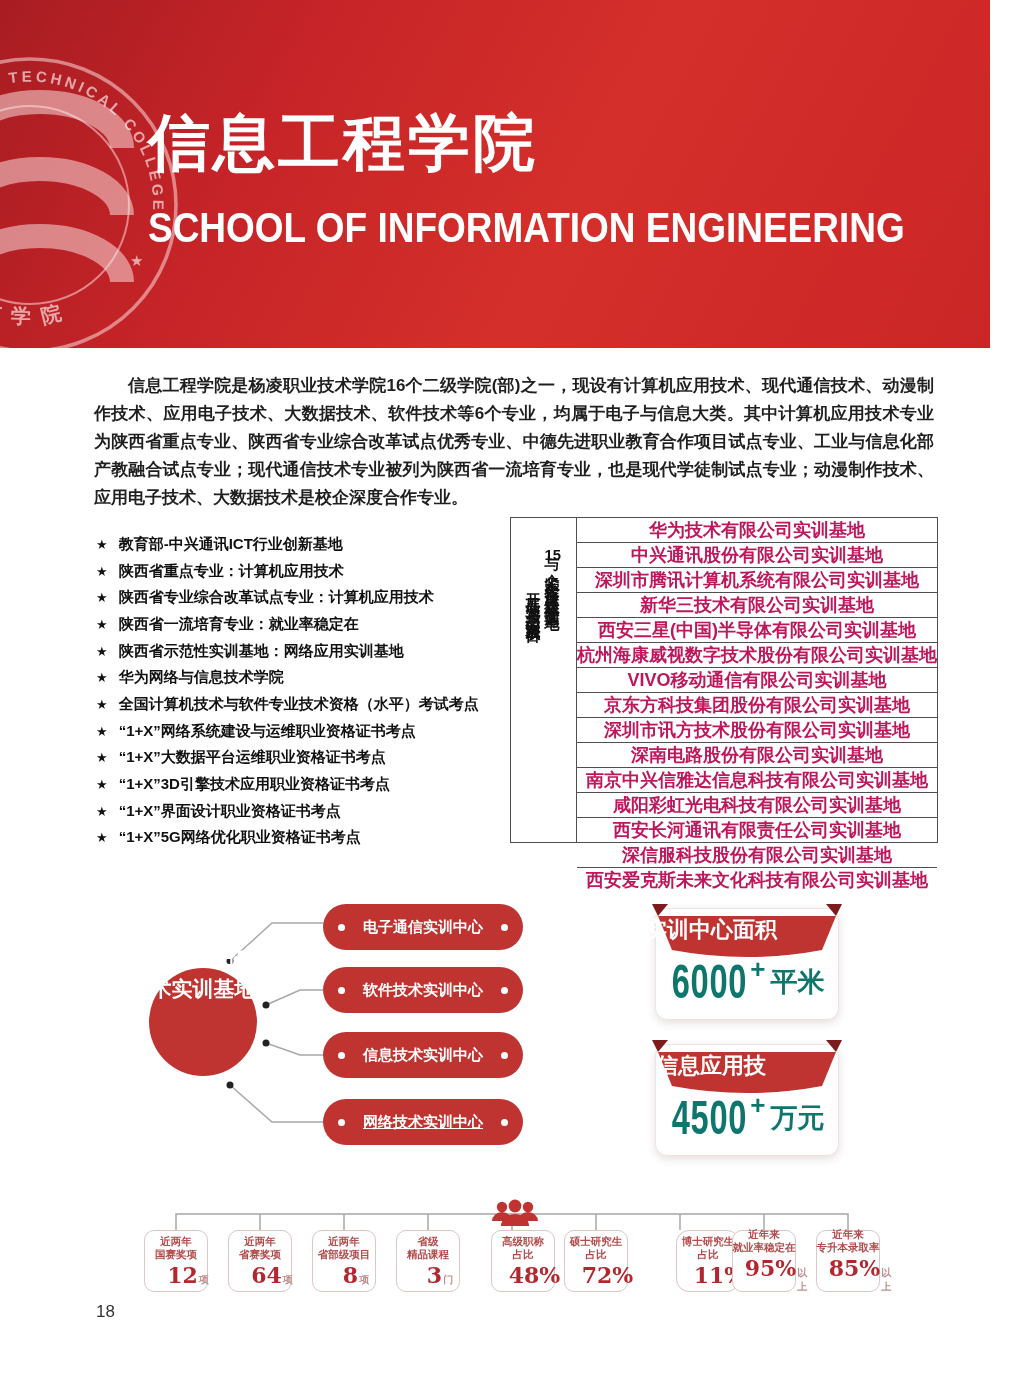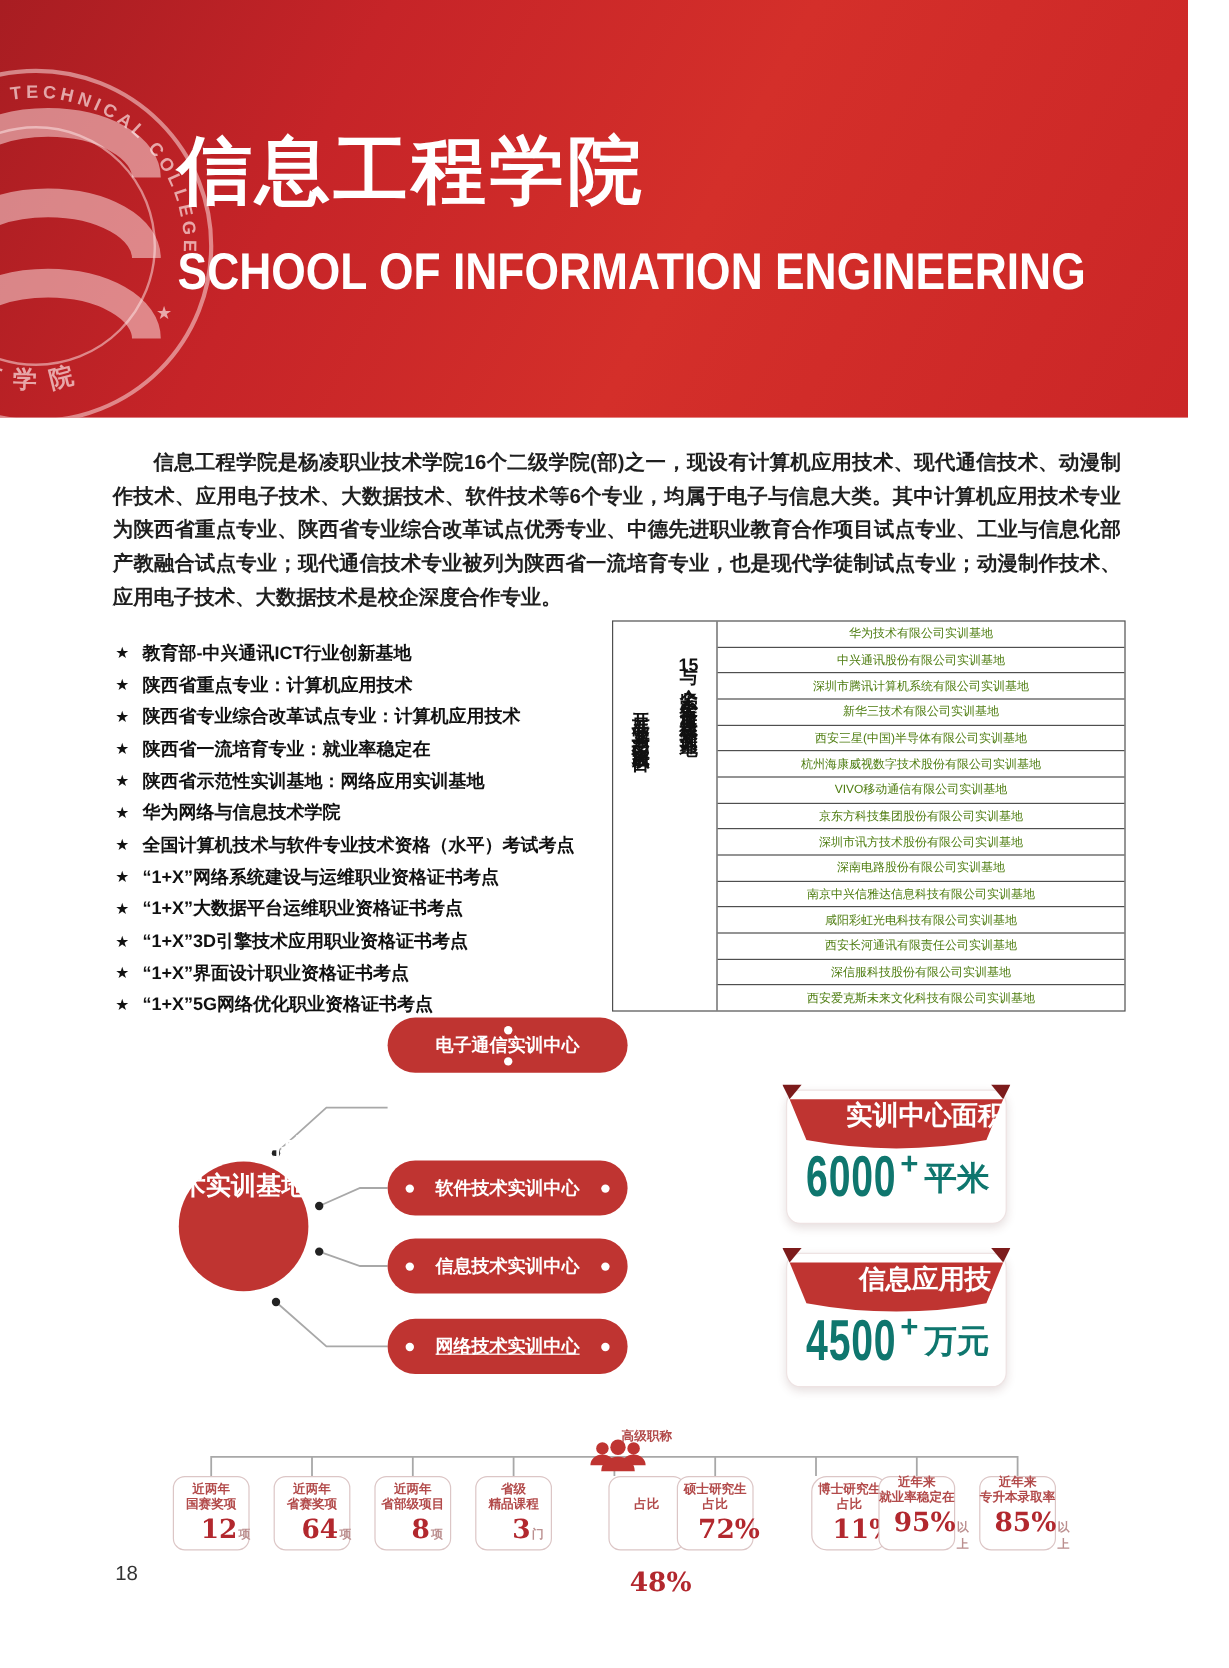--- a/index.html
+++ b/index.html
@@ -25,58 +25,58 @@
   
   .ptable{position:absolute;left:510px;top:517px;width:428px;height:326px;border:1px solid #4f4f4f;
     display:flex;box-sizing:border-box;background:#fff;}
   .ptable-hdr{position:relative;width:87px;border-right:1px solid #4f4f4f;box-sizing:border-box;}
   .vline{writing-mode:vertical-rl;text-orientation:upright;font-weight:700;font-size:15px;letter-spacing:3px;color:#111;position:absolute;}
   .vline1{right:15px;top:26px;}
   .vline2{left:12px;top:64px;}
   .tcy{text-combine-upright:all;}
   .ptable-rows{flex:1;display:flex;flex-direction:column;}
   .prow{flex:1;display:flex;align-items:center;justify-content:center;border-bottom:1px solid #4f4f4f;
-    font-size:10px;font-weight:400;color:#4d7c0f;white-space:nowrap;}
+    font-size:18px;font-weight:700;color:#be185d;white-space:nowrap;}
   .prow:last-child{border-bottom:none;}
 
   
   .diagram-lines{position:absolute;left:0;top:880px;}
   .hub-circle{position:absolute;left:149px;top:968px;width:108px;height:108px;border-radius:50%;background:#bf3431;}
   .hub-label{position:absolute;left:141px;top:941px;width:124px;text-align:center;color:#fff;
     font-size:21px;font-weight:700;line-height:32px;}
   .pill{position:absolute;left:323px;width:200px;height:46px;border-radius:23px;background:#bf3431;
     display:flex;align-items:center;justify-content:center;color:#fff;font-size:15px;font-weight:700;}
   .pill .dot{width:7px;height:7px;border-radius:50%;background:#fff;flex:0 0 auto;}
   .pill .lbl{margin:0 18px;white-space:nowrap;}
-  .pill1{top:848px;flex-direction:column;} .pill2{top:967px;} .pill3{top:1032px;} .pill4{top:1099px;text-decoration:underline;}
+  .pill1{top:904px;} .pill2{top:967px;} .pill3{top:1032px;} .pill4{top:1099px;text-decoration:underline;}
 
   
   .stat-card{position:absolute;left:655px;width:184px;height:112px;background:#fff;border:1px solid #eee3e3;
     border-radius:12px;box-shadow:0 3px 8px rgba(90,40,40,.15);box-sizing:border-box;}
   .card1{top:908px;} .card2{top:1044px;}
   .ribbon{position:absolute;left:652px;width:190px;height:62px;}
   .ribbon1{top:900px;} .ribbon2{top:1036px;}
-  .ribbon-title{position:absolute;left:676px;width:190px;text-align:center;color:#fff;font-size:22px;font-weight:700;}
+  .ribbon-title{position:absolute;left:616px;width:190px;text-align:center;color:#fff;font-size:22px;font-weight:700;}
   .rtitle1{top:915px;} .rtitle2{top:1051px;}
   .big-num{position:absolute;left:655px;width:184px;height:60px;display:flex;align-items:center;justify-content:center;color:#0f766e;}
   .num1{top:952px;} .num2{top:1088px;}
   .big-num .digits{display:inline-block;font-size:48px;font-weight:800;letter-spacing:1px;transform:scaleX(.68);margin:0 -16px;line-height:1;}
   .big-num .plus{font-size:26px;font-weight:800;position:relative;top:-13px;margin-left:2px;}
   .big-num .unit{font-size:27px;font-weight:600;margin-left:5px;}
 
   
   .bottom-lines{position:absolute;left:0;top:1195px;}
   .people{position:absolute;left:489px;top:1199px;width:52px;height:34px;}
   .stat-box{position:absolute;top:1230px;width:64px;height:62px;background:#fff;border:1.5px solid #dcc6c6;
     border-radius:10px;box-sizing:border-box;display:flex;flex-direction:column;align-items:center;justify-content:center;}
   .stat-box .l1,.stat-box .l2{font-size:10.5px;font-weight:700;color:#b24a4a;line-height:13px;white-space:nowrap;}
   .stat-box .vrow{display:flex;align-items:baseline;margin-top:2px;margin-left:24px;}
   .stat-box .val{font-family:"DejaVu Serif","Liberation Serif",serif;font-size:22px;font-weight:800;color:#b2282e;line-height:24px;}
   .stat-box .un{font-size:10px;font-weight:600;color:#bb8f8f;margin-left:1px;}
-  .sb1{left:144px;} .sb2{left:228px;} .sb3{left:312px;} .sb4{left:396px;} .sb5{left:507px;gap:44px;}
+  .sb1{left:144px;} .sb2{left:228px;} .sb3{left:312px;} .sb4{left:396px;} .sb5{left:491px;}
   .sb6{left:564px;} .sb7{left:676px;border-radius:13px;} .sb8{left:732px;} .sb9{left:816px;}
 
   .page-number{position:absolute;left:96px;top:1302px;font-size:17px;color:#333;}
 </style>
 </head>
 <body>
 
 <div id="page">
 
   <div class="banner">

